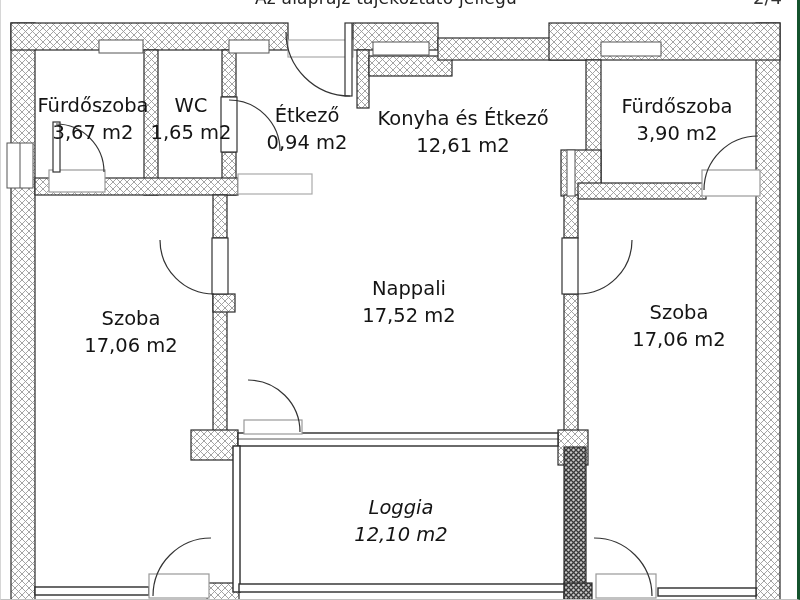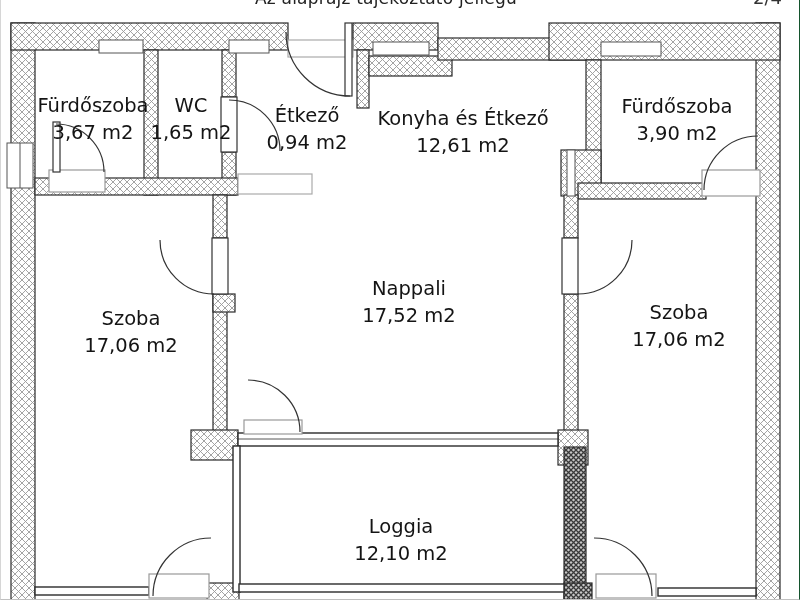--- a/index.html
+++ b/index.html
@@ -1,20 +1,20 @@
 <!DOCTYPE html>
 <html><head>
 <meta charset="utf-8">
 <style>
   html, body { margin: 0; padding: 0; overflow: hidden; background: #ffffff; }
   body { width: 800px; height: 600px; font-family: "DejaVu Sans", sans-serif; }
   .screen {
     position: relative; width: 800px; height: 600px;
     background: #ffffff; overflow: hidden; box-sizing: border-box;
-    border-left: 1px solid #d6d6d6; border-right: 1px solid #14532d; border-bottom: 1px solid #c0c0c0; padding-left: 12px;
+    border-left: 1px solid #d6d6d6; border-right: 3px solid #14532d; border-bottom: 1px solid #c0c0c0; padding-left: 12px;
   }
   .plan-svg { position: absolute; left: 0; top: 0; }
   .cutoff-title {
     position: absolute; top: -12px; left: 385px; transform: translateX(-50%);
     font-size: 17px; color: #222222; white-space: nowrap; letter-spacing: 0.2px;
   }
   .corner-marker {
     position: absolute; top: -13px; left: 752px;
     font-size: 18px; color: #333333; white-space: nowrap;
   }
@@ -158,18 +158,18 @@
   <div class="room-label" style="left:408px; top:275px;">
     <div>Nappali</div>
     <div>17,52 m2</div>
   </div>
 
   <div class="room-label" style="left:678px; top:299px;">
     <div>Szoba</div>
     <div>17,06 m2</div>
   </div>
 
-  <div class="room-label" style="left:400px; top:513px;">
+  <div class="room-label" style="left:400px; top:494px;font-style:italic;">
     <div>Loggia</div>
     <div>12,10 m2</div>
   </div>
 
 </div>
 
 </body></html>

